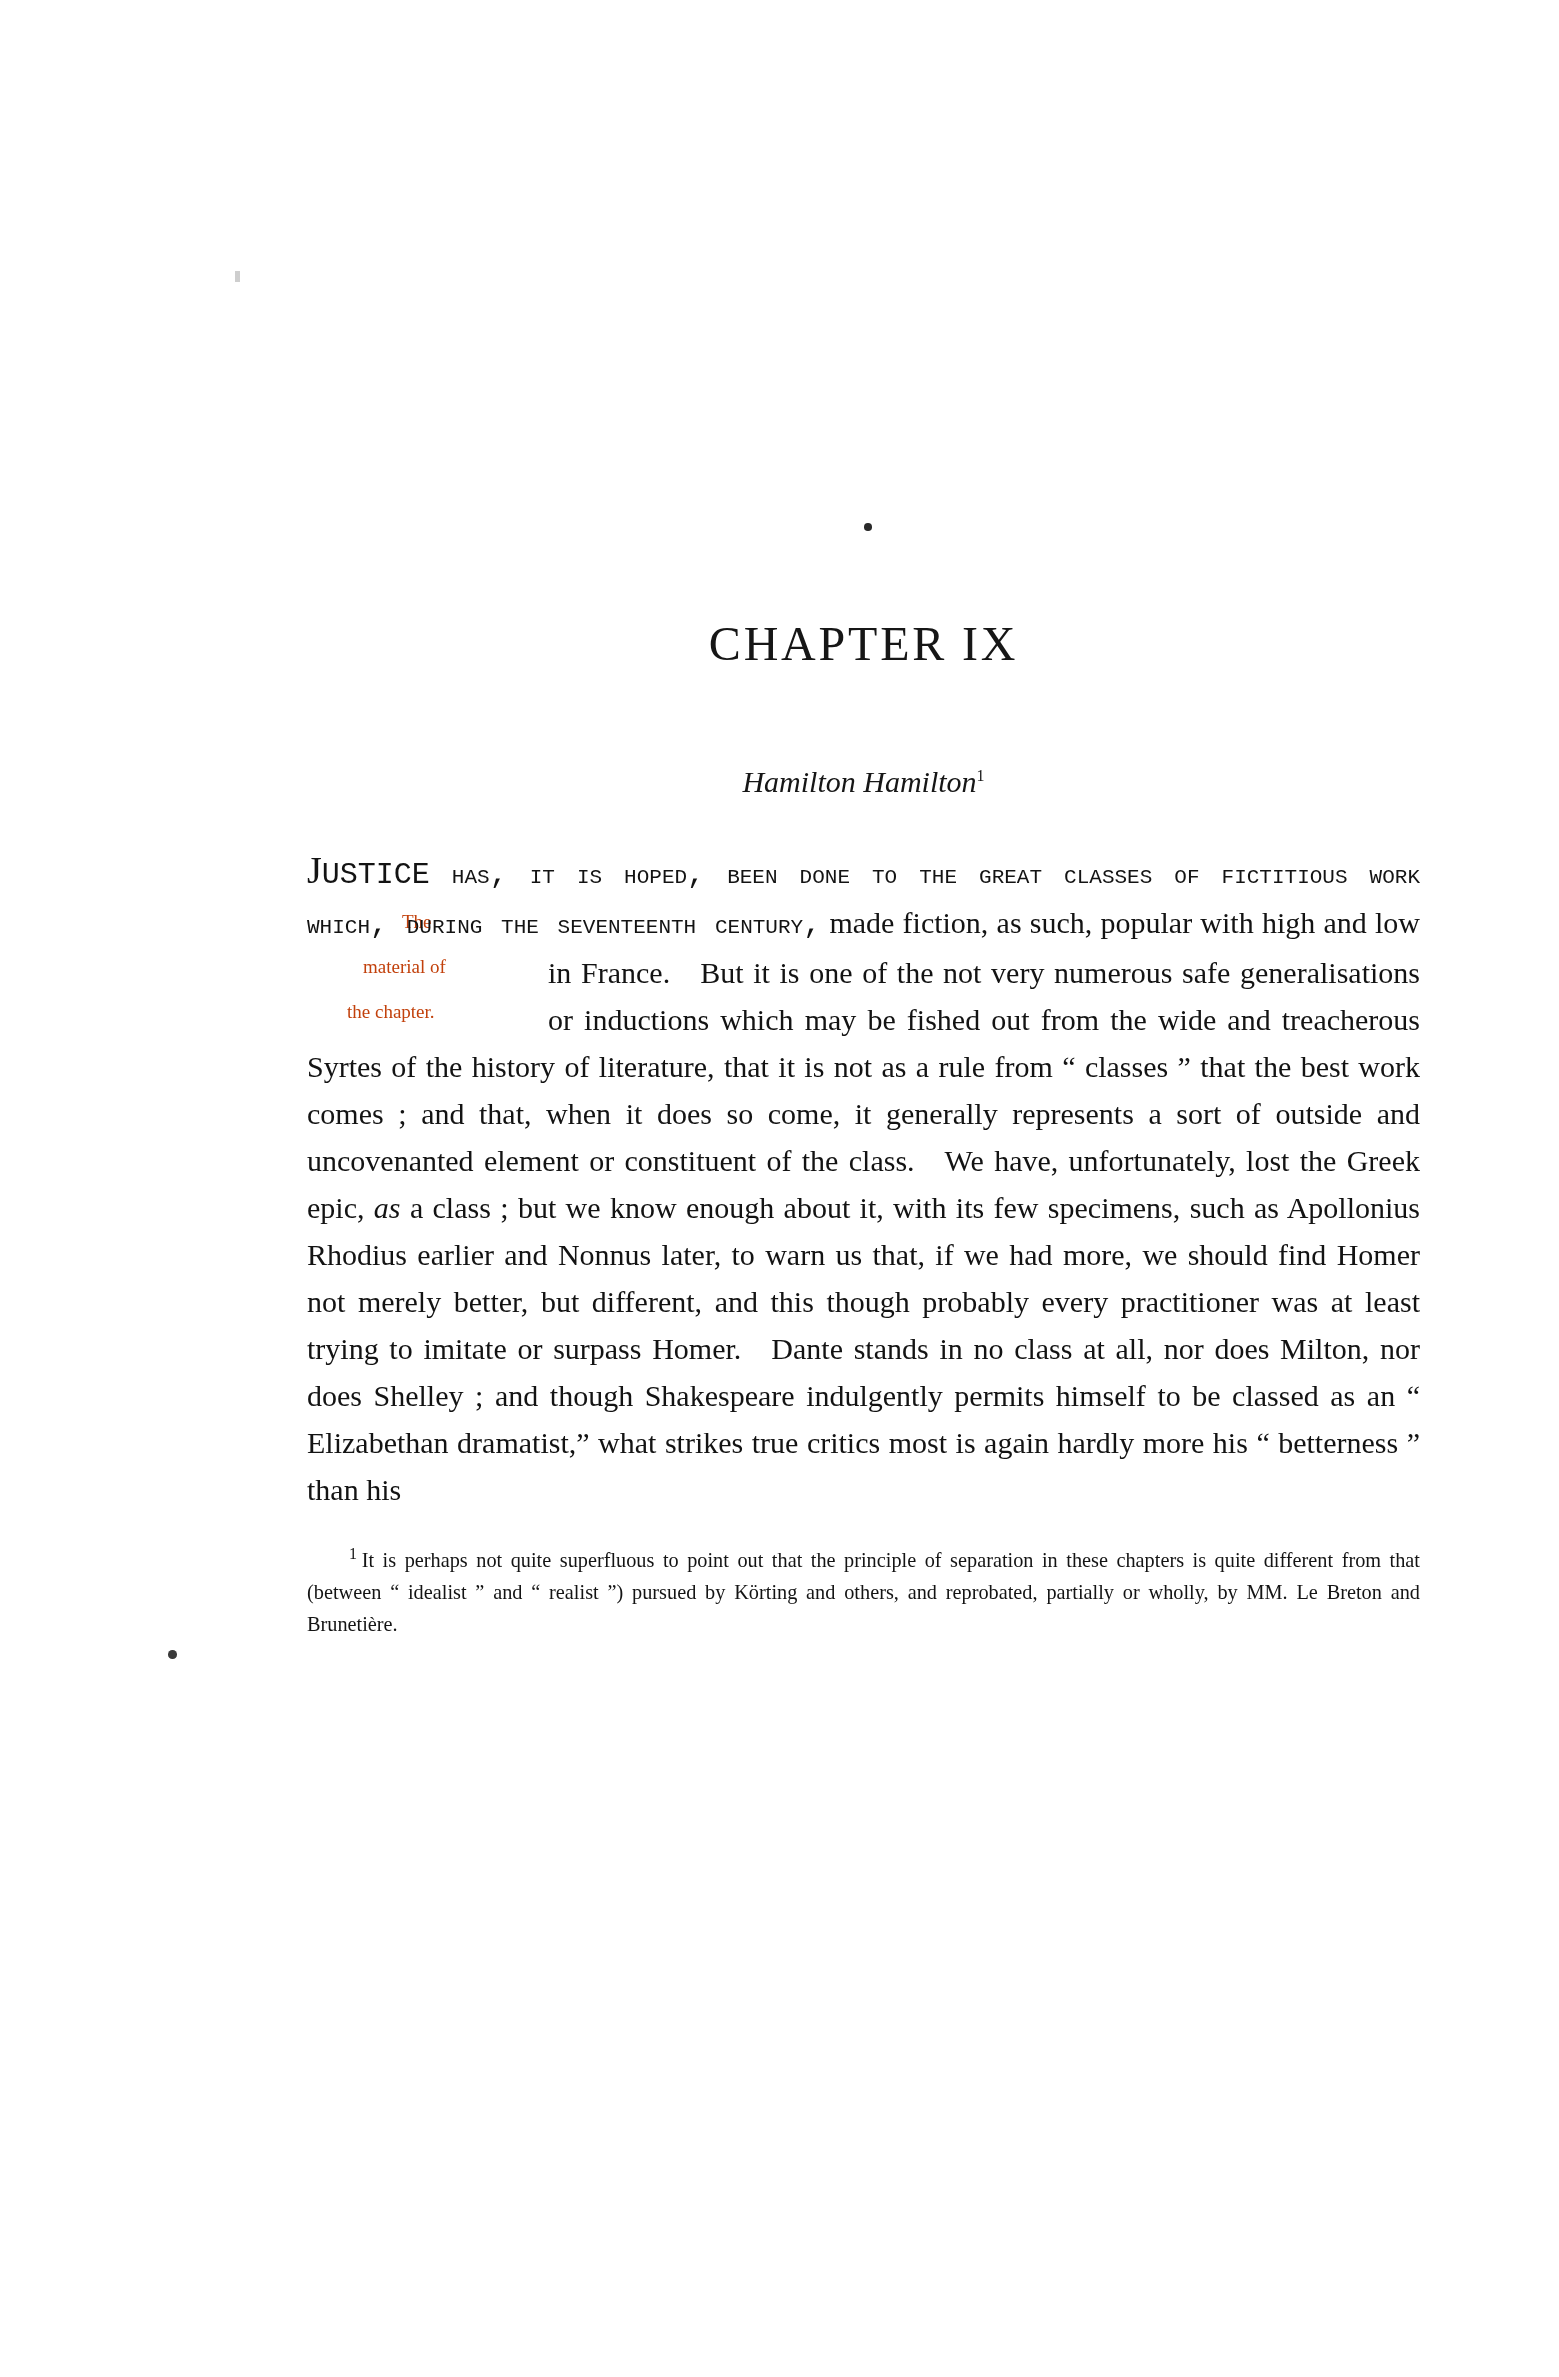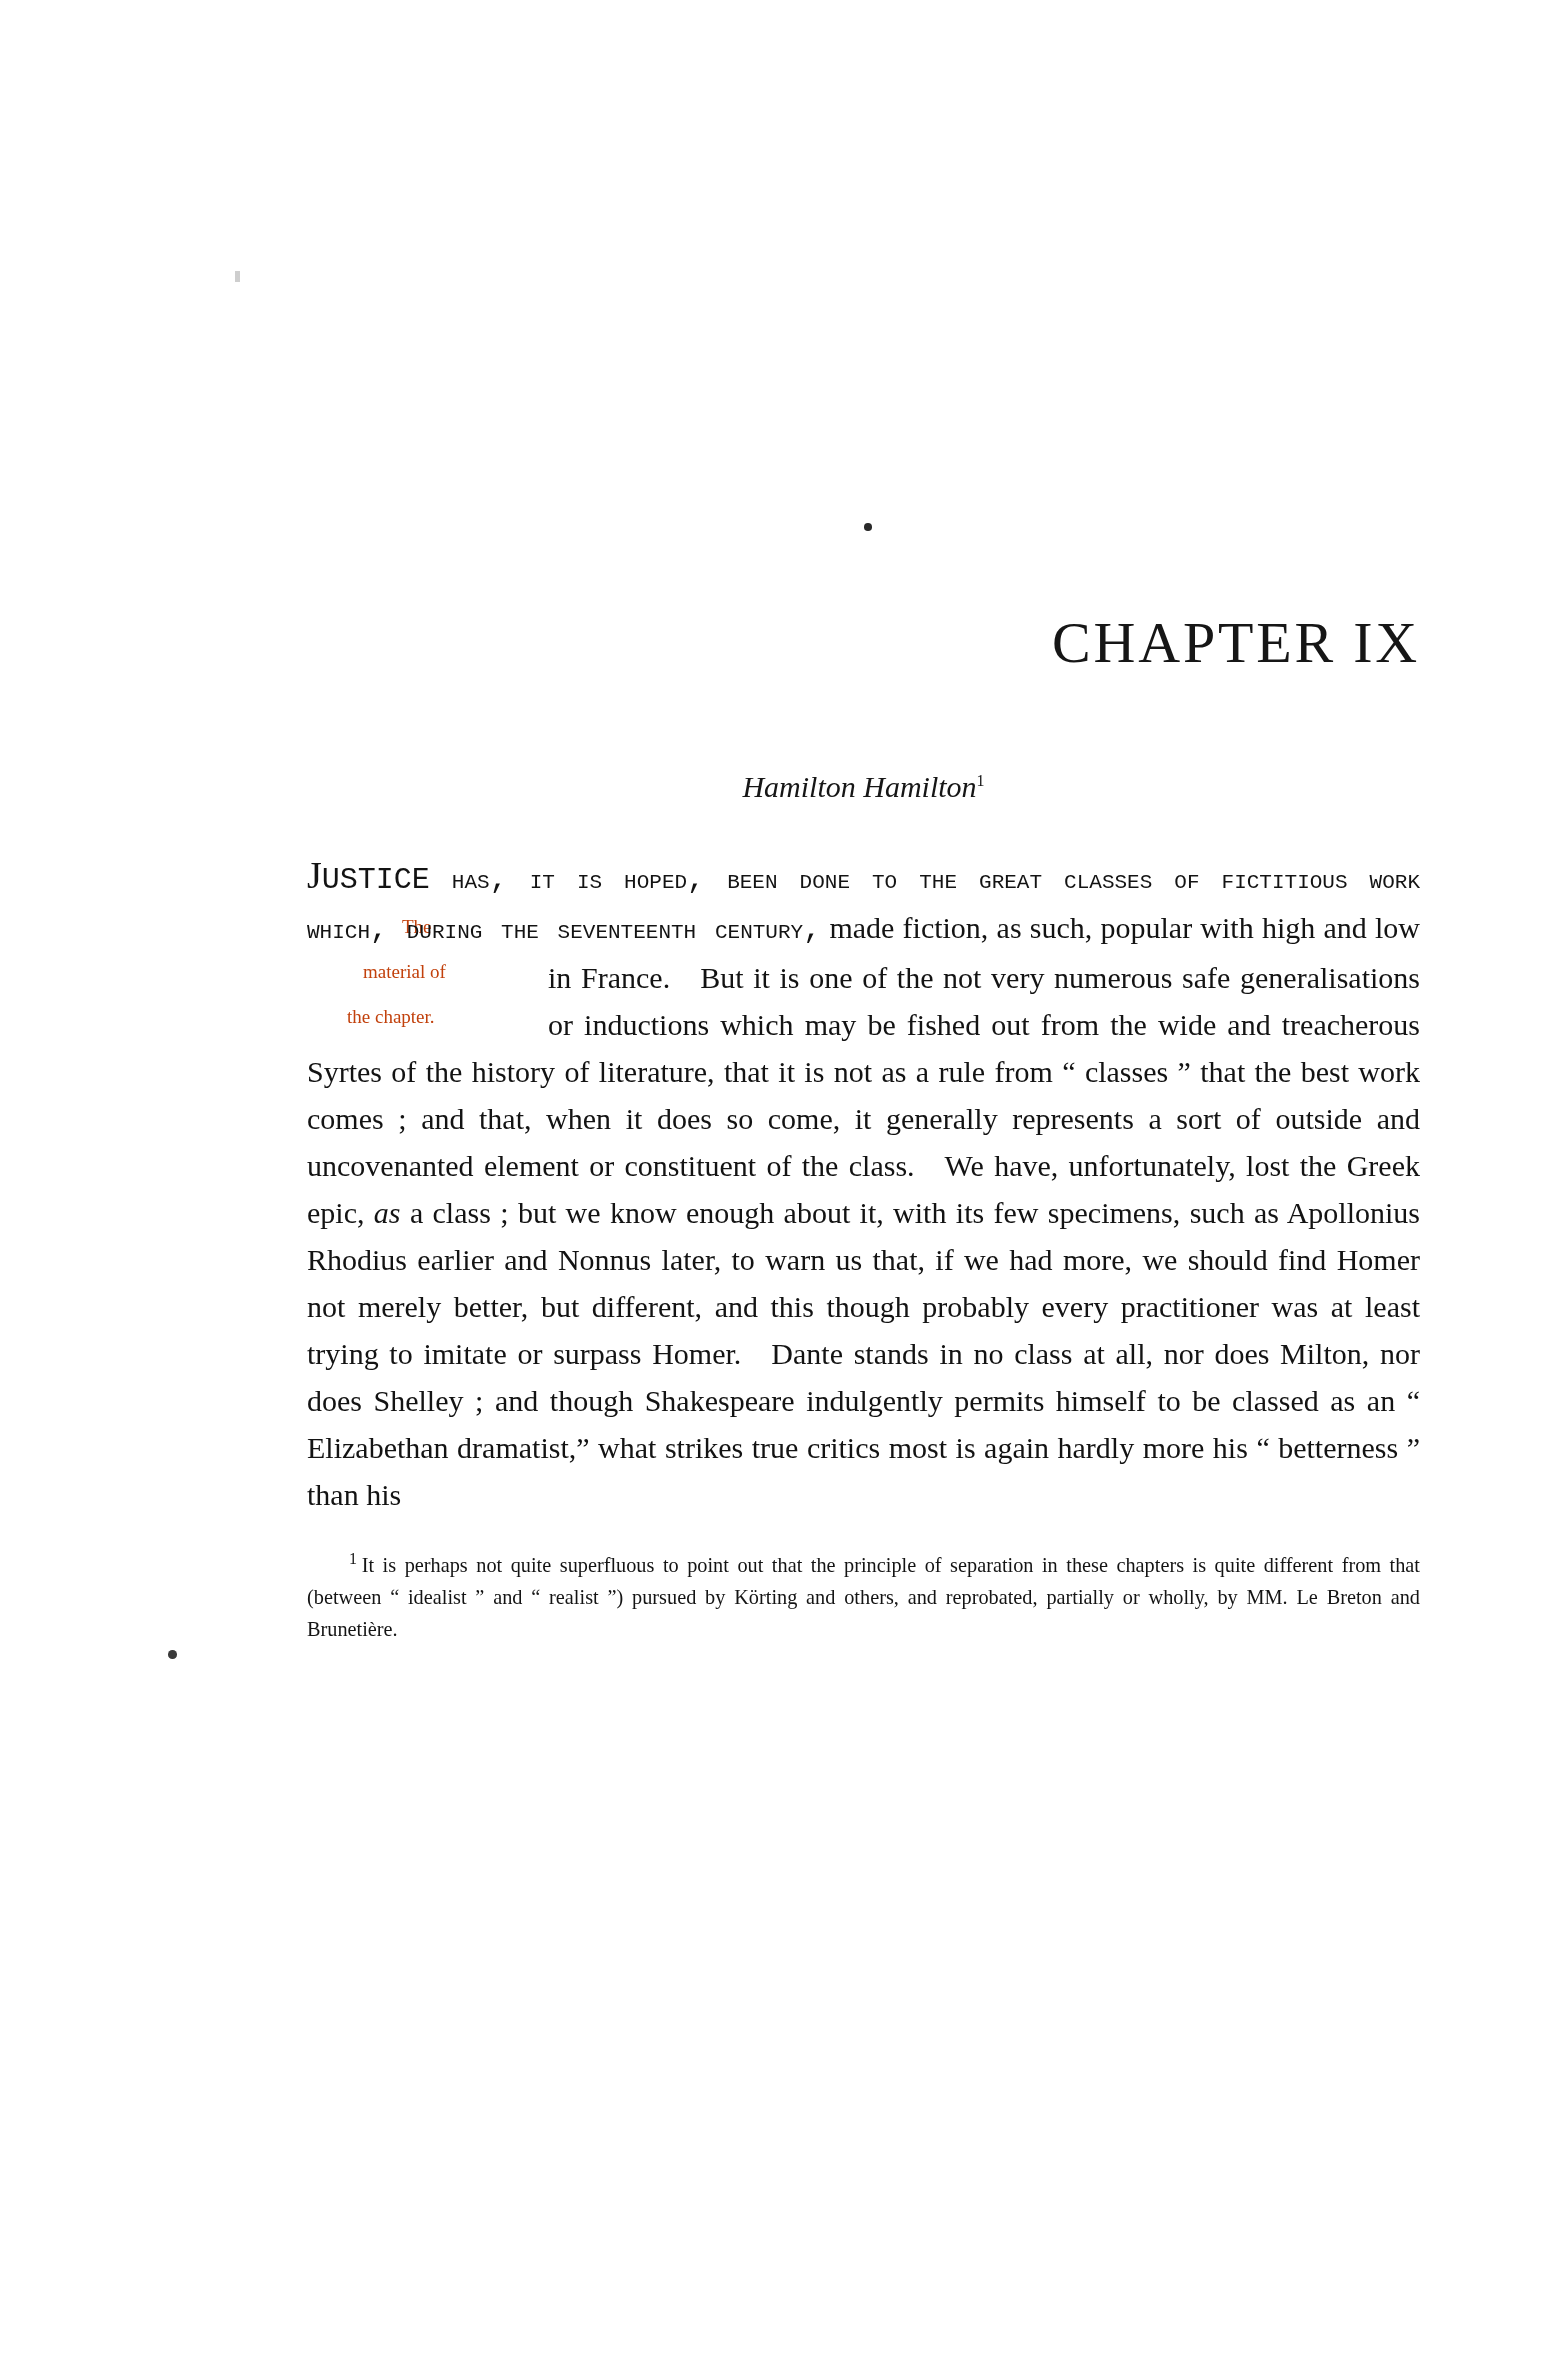--- a/index.html
+++ b/index.html
@@ -51,24 +51,24 @@
   }
   .content {
     position: absolute;
     left: 307px;
     top: 0;
     width: 1113px;
   }
   h1.chapter-title {
     font-family: "Liberation Serif", serif;
     font-weight: 400;
-    font-size: 58px;
+    font-size: 48px;
     letter-spacing: 2.8px;
-    text-align: right;
-    margin: 0;
+    text-align: center;
+    margin: 7px;
     padding-top: 609px;
     color: #161616;
   }
   .chapter-subtitle {
     text-align: center;
     font-size: 23px;
     letter-spacing: 2.5px;
     margin-top: 49px;
     color: #161616;
     font-family: "Liberation Serif", serif;

